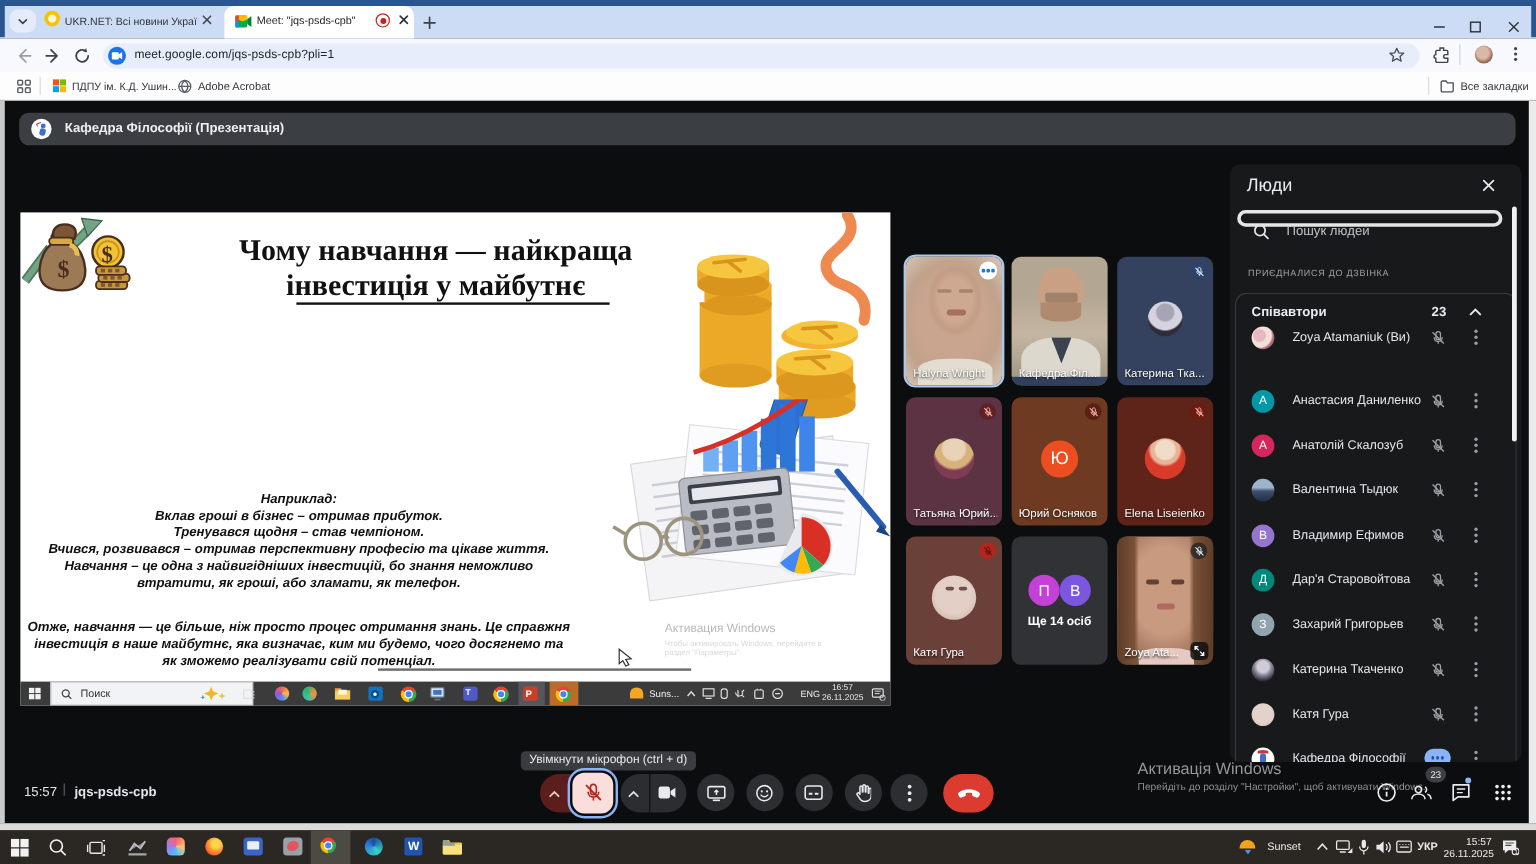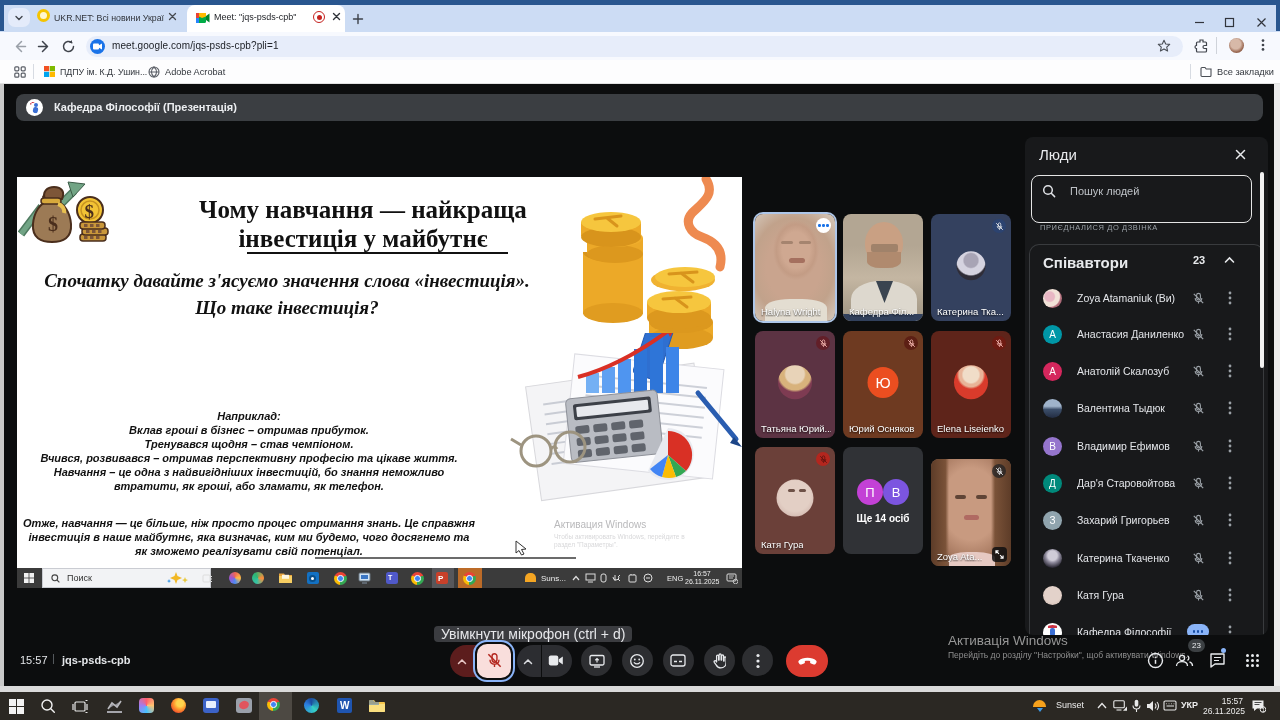--- a/index.html
+++ b/index.html
@@ -223,21 +223,20 @@
           <ellipse cx="110" cy="96" rx="32" ry="11" fill="#f6c63e"></ellipse>
           <path d="M94 93l28-2M106 92l12 9" stroke="#d8941c" stroke-width="3" fill="none" stroke-linecap="round"></path>
           <ellipse cx="114" cy="74" rx="32" ry="11" fill="#f0b231"></ellipse>
           <ellipse cx="116" cy="71" rx="30" ry="10" fill="#f6c63e"></ellipse>
           <path d="M100 68l28-2M112 67l12 9" stroke="#d8941c" stroke-width="3" fill="none" stroke-linecap="round"></path>
         </g>
       </svg>
       <div class="abs" style="left:0;top:18px;width:692px;text-align:center;font-family:'Liberation Serif',serif;font-weight:bold;font-size:25px;color:#111;line-height:29px;">Чому навчання — найкраща</div>
       <div class="abs" style="left:0;top:47px;width:692px;text-align:center;font-family:'Liberation Serif',serif;font-weight:bold;font-size:25px;color:#111;line-height:29px;">інвестиція у майбутнє</div>
       <div class="abs" style="left:230px;top:75px;width:261px;height:2px;background:#111;"></div>
-      <div class="abs" style="left:0;top:90px;width:540px;text-align:center;font-family:'Liberation Serif',serif;font-weight:bold;font-style:italic;font-size:19px;color:#111;line-height:27px;">Спочатку давайте з'ясуємо значення слова «інвестиція».<br>Що таке інвестиція?</div>
       <div class="abs" style="left:0;top:232px;width:464px;text-align:center;font-weight:bold;font-style:italic;font-size:11px;color:#111;line-height:14px;">Наприклад:<br>Вклав гроші в бізнес – отримав прибуток.<br>Тренувався щодня – став чемпіоном.<br>Вчився, розвивався – отримав перспективну професію та цікаве життя.<br>Навчання – це одна з найвигідніших інвестицій, бо знання неможливо<br>втратити, як гроші, або зламати, як телефон.</div>
       <div class="abs" style="left:0;top:339px;width:464px;text-align:center;font-weight:bold;font-style:italic;font-size:11px;color:#111;line-height:14px;">Отже, навчання — це більше, ніж просто процес отримання знань. Це справжня<br>інвестиція в наше майбутнє, яка визначає, ким ми будемо, чого досягнемо та<br>як зможемо реалізувати свій потенціал.</div>
 
       <svg class="abs" style="left:491px;top:156px;" width="242" height="170" viewBox="0 0 242 170">
         <g transform="rotate(-8 120 100)">
           <rect x="25" y="40" width="170" height="115" fill="#f4f4f6" stroke="#d8d8dc"></rect>
           <g stroke="#c9ccd4" stroke-width="2">
               <path d="M40 60h140M40 70h140M40 80h140M40 90h140M40 100h140M40 110h140M40 120h140"></path>
             </g>
         </g>
@@ -449,21 +448,21 @@
       <div class="avcirc" style="width:37px;height:37px;background:radial-gradient(circle at 50% 45%,#e3cfc5 0 55%,#d6bdb4 75%,#c8aca4 100%);"></div>
       <div class="abs" style="left:33px;top:42px;width:7px;height:3px;border-radius:2px;background:#6e5248;"></div>
       <div class="abs" style="left:44px;top:42px;width:7px;height:3px;border-radius:2px;background:#6e5248;"></div>
       <div class="tname">Катя Гура</div>
     </div>
     <div class="tile" style="left:843px;top:363px;background:#303236;">
       <div class="abs" style="left:14px;top:32px;width:26px;height:26px;border-radius:50%;background:#c341d6;display:flex;align-items:center;justify-content:center;font-size:13px;color:#fff;">П</div>
       <div class="abs" style="left:40px;top:32px;width:26px;height:26px;border-radius:50%;background:#7c55e0;display:flex;align-items:center;justify-content:center;font-size:13px;color:#fff;">В</div>
       <div class="abs" style="left:0;top:66px;width:80px;text-align:center;font-size:10px;color:#fff;font-weight:bold;">Ще 14 осіб</div>
     </div>
-    <div class="tile" style="left:931px;top:363px;background:radial-gradient(70px 90px at 50% 42%,#c89a80 0 40%,#ab7d64 60%,#5d3f2e 85%,#4a3225 100%);margin-top:12px;">
+    <div class="tile" style="left:931px;top:363px;background:radial-gradient(70px 90px at 50% 42%,#c89a80 0 40%,#ab7d64 60%,#5d3f2e 85%,#4a3225 100%);">
       <div class="abs" style="left:0;top:0;width:18px;height:107px;background:linear-gradient(90deg,#5d3c28,#7a5238 80%,rgba(122,82,56,0));"></div>
       <div class="abs" style="right:0;top:0;width:20px;height:107px;background:linear-gradient(-90deg,#5d3c28,#7a5238 80%,rgba(122,82,56,0));"></div>
       <div class="abs" style="left:18px;bottom:0;width:46px;height:14px;border-radius:40% 40% 0 0;background:#e6c9c2;"></div>
       <div class="abs" style="left:24px;top:36px;width:11px;height:4px;border-radius:2px;background:#5f4436;"></div>
       <div class="abs" style="left:45px;top:36px;width:11px;height:4px;border-radius:2px;background:#5f4436;"></div>
       <div class="abs" style="left:33px;top:56px;width:15px;height:5px;border-radius:3px;background:#b06a62;"></div>
       <div class="micbadge" style="background:rgba(32,33,36,.75);">
           <svg width="9" height="9" viewBox="0 0 12 12">
             <path d="M6 1.2c-1 0-1.7.7-1.7 1.7v2.6c0 1 .7 1.7 1.7 1.7s1.7-.7 1.7-1.7V2.9c0-1-.7-1.7-1.7-1.7zM3 5.5c0 2.3 1.6 3.2 3 3.2s3-.9 3-3.2M6 8.7v1.8" stroke="#e8eaed" stroke-width="1.1" fill="none"></path>
             <path d="M1.6 1.6l8.8 8.8" stroke="#e8eaed" stroke-width="1.2"></path>
@@ -474,36 +473,36 @@
             <path d="M1 4V1h3M9 6v3H6M1 1l3.4 3.4M9 9L5.6 5.6" stroke="#fff" stroke-width="1.2" fill="none"></path>
           </svg>
       </div>
       <div class="tname">Zoya Ata...</div>
     </div>
     <div id="panel" class="abs">
       <div class="abs" style="left:14px;top:9px;font-size:15px;color:#e8eaed;">Люди</div>
       <svg class="abs" style="left:209px;top:11px;" width="13" height="13" viewBox="0 0 13 13">
           <path d="M2.5 2.5l8 8M10.5 2.5l-8 8" stroke="#e8eaed" stroke-width="1.5" stroke-linecap="round"></path>
         </svg>
-      <div class="abs" style="left:6px;top:38px;width:221px;height:48px;border:1px solid #e5e5e5;border-radius:8px;">
+      <div class="abs" style="left:6px;top:38px;width:221px;height:14px;border:3px solid #e5e5e5;border-radius:8px;">
         <svg class="abs" style="left:10px;top:8px;" width="14" height="14" viewBox="0 0 14 14">
             <circle cx="6" cy="6" r="4.3" fill="none" stroke="#e0e2e6" stroke-width="1.5"></circle>
             <path d="M9.3 9.3l3.3 3.3" stroke="#e0e2e6" stroke-width="1.5" stroke-linecap="round"></path>
           </svg>
         <div class="abs" style="left:38px;top:9px;font-size:11px;color:#bdc1c6;">Пошук людей</div>
       </div>
       <div class="abs" style="left:15px;top:86px;font-size:7.5px;letter-spacing:.6px;color:#9aa0a6;">ПРИЄДНАЛИСЯ ДО ДЗВІНКА</div>
       <div class="abs" style="left:4px;top:107px;width:235px;height:391px;border:1px solid #393b3e;border-radius:10px 10px 0 0;border-bottom:none;">
-        <div class="abs" style="left:13px;top:9px;font-size:15px;font-weight:bold;color:#e8eaed;text-align:center;">Співавтори</div>
+        <div class="abs" style="left:13px;top:9px;font-size:11px;font-weight:bold;color:#e8eaed;text-align:center;">Співавтори</div>
         <div class="abs" style="left:163px;top:9px;font-size:11px;font-weight:bold;color:#e8eaed;">23</div>
         <svg class="abs" style="left:194px;top:11px;" width="11" height="8" viewBox="0 0 11 8">
             <path d="M1.5 6L5.5 2l4 4" stroke="#e8eaed" stroke-width="1.6" fill="none" stroke-linecap="round"></path>
           </svg>
       </div>
-      <div class="prow" style="top:143px;">
+      <div class="prow" style="top:126px;">
         <div class="pav" style="background:radial-gradient(circle at 35% 40%,#e8b7c4 0 28%,#f1e2d8 36% 58%,#b4707e 66%,#89505c 100%);"></div>
         <div class="pname">Zoya Atamaniuk (Ви)</div>
         <svg class="abs" style="left:167px;top:12px;" width="13" height="13" viewBox="0 0 13 13">
             <path d="M6.5 1.4c-1.1 0-1.9.8-1.9 1.9v2.8c0 1.1.8 1.9 1.9 1.9s1.9-.8 1.9-1.9V3.3c0-1.1-.8-1.9-1.9-1.9zM3.2 6c0 2.5 1.8 3.5 3.3 3.5S9.8 8.5 9.8 6M6.5 9.5v2" stroke="#9aa0a6" stroke-width="1.1" fill="none"></path>
             <path d="M1.8 1.8l9.4 9.4" stroke="#9aa0a6" stroke-width="1.2"></path>
           </svg>
         <svg class="abs" style="left:203px;top:11px;" width="4" height="14" viewBox="0 0 4 14">
             <circle cx="2" cy="2" r="1.4" fill="#9aa0a6"></circle>
             <circle cx="2" cy="7" r="1.4" fill="#9aa0a6"></circle>
             <circle cx="2" cy="12" r="1.4" fill="#9aa0a6"></circle>
@@ -627,21 +626,21 @@
             <circle cx="2" cy="2" r="1.4" fill="#9aa0a6"></circle>
             <circle cx="2" cy="7" r="1.4" fill="#9aa0a6"></circle>
             <circle cx="2" cy="12" r="1.4" fill="#9aa0a6"></circle>
           </svg>
       </div>
       <div class="abs" style="left:235px;top:35px;width:4px;height:196px;border-radius:2px;background:#f1f1f1;"></div>
     </div>
     <div class="abs" style="left:20px;top:570px;font-size:11px;color:#e3e5e8;">15:57</div>
     <div class="abs" style="left:52px;top:568px;font-size:11px;color:#5f6368;">|</div>
     <div class="abs" style="left:62px;top:570px;font-size:11px;font-weight:bold;color:#e3e5e8;">jqs-psds-cpb</div>
-    <div class="abs" style="left:434px;top:542px;height:16px;padding:0 7px;background:#3b3c40;border-radius:4px;font-size:14px;color:#e6e7ea;line-height:16px;">Увімкнути мікрофон (ctrl + d)</div>
+    <div class="abs" style="left:434px;top:542px;height:16px;padding:0 7px;background:#3b3c40;border-radius:4px;font-size:10px;color:#e6e7ea;line-height:16px;">Увімкнути мікрофон (ctrl + d)</div>
     <div class="abs" style="left:450px;top:561px;width:31px;height:32px;background:#5c1d1d;border-radius:16px 0 0 16px;"></div>
     <svg class="abs" style="left:457px;top:574px;" width="10" height="7" viewBox="0 0 10 7">
         <path d="M1.5 5.5L5 2l3.5 3.5" stroke="#e8c7c5" stroke-width="1.5" fill="none" stroke-linecap="round"></path>
       </svg>
     <div class="abs" style="left:477px;top:560px;width:34px;height:34px;background:#f9dedc;border-radius:10px;box-shadow:0 0 0 2px #0c0d0e,0 0 0 4px #8ab4f8;"></div>
     <svg class="abs" style="left:486px;top:568px;" width="17" height="17" viewBox="0 0 16 16">
         <path d="M8 1.6c-1.3 0-2.3 1-2.3 2.3v3.4c0 1.3 1 2.3 2.3 2.3s2.3-1 2.3-2.3V3.9c0-1.3-1-2.3-2.3-2.3zM3.8 7.3c0 3 2.2 4.2 4.2 4.2s4.2-1.2 4.2-4.2M8 11.5v2.6" stroke="#b3261e" stroke-width="1.3" fill="none"></path>
         <path d="M2.2 2.2l11.6 11.6" stroke="#b3261e" stroke-width="1.4"></path>
       </svg>
     <div class="abs" style="left:517px;top:561px;width:24px;height:32px;background:#2c2d31;border-radius:16px 0 0 16px;"></div>

